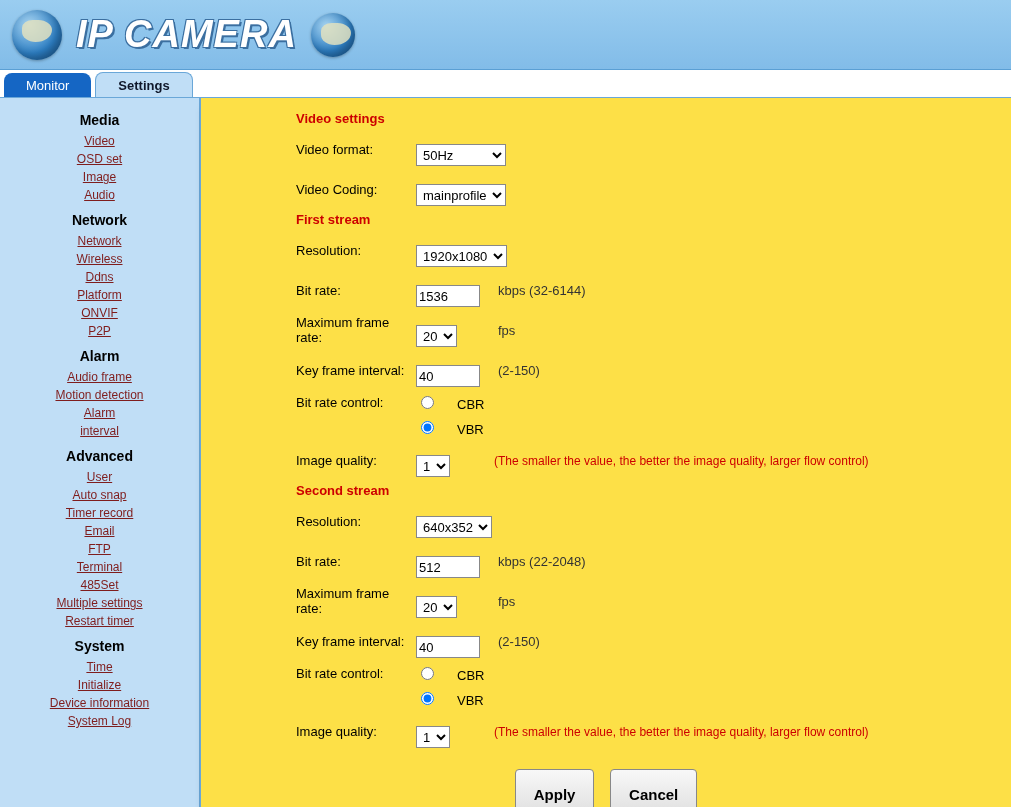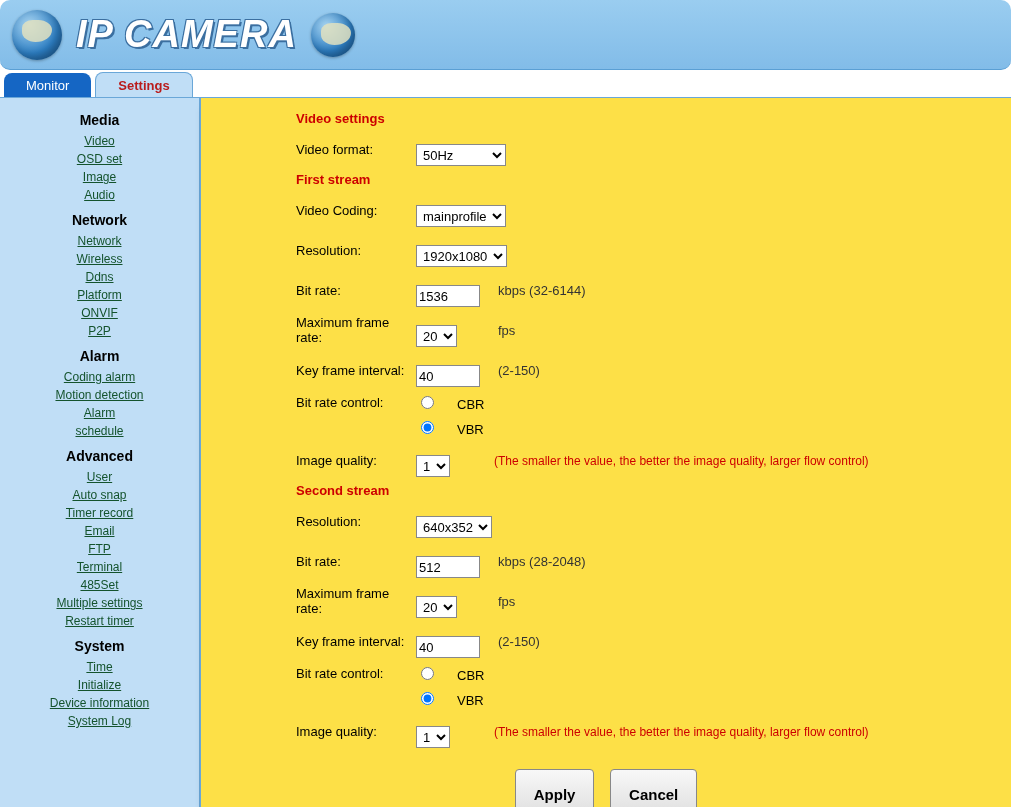--- a/index.html
+++ b/index.html
@@ -10,21 +10,20 @@
     background: #fff;
     width: 1011px;
   }
   .header {
     background: linear-gradient(#9acdf0, #82bce8);
     height: 70px;
     display: flex;
     align-items: center;
     padding-left: 12px;
     border-bottom: 1px solid #5a9fd4;
-    border-radius: 10px;
   }
   .globe {
     width: 50px;
     height: 50px;
     border-radius: 50%;
     background: radial-gradient(circle at 35% 30%, #a8d4f0, #2d7fc4 60%, #1a5a94);
     position: relative;
     overflow: hidden;
     box-shadow: inset -4px -4px 8px rgba(0,0,0,0.25), 0 1px 3px rgba(0,0,0,0.3);
   }
@@ -66,21 +65,21 @@
     height: 24px;
     display: flex;
     align-items: center;
   }
   .tab.inactive {
     background: #1566c4;
     color: #fff;
   }
   .tab.active {
     background: #c0def6;
-    color: #b91c1c;
+    color: #0f172a;
     font-weight: bold;
     border: 1px solid #6aa7d8;
     border-bottom: none;
   }
   .body-wrap {
     display: flex;
   }
   .sidebar {
     width: 200px;
     background: #c0def6;
@@ -90,21 +89,21 @@
   }
   .side-header {
     font-weight: bold;
     text-align: center;
     padding: 8px 0 4px 0;
     font-size: 14px;
   }
   .side-link {
     display: block;
     text-align: center;
-    color: #14532d;
+    color: #7f1d1d;
     text-decoration: underline;
     font-size: 12px;
     padding: 2px 0;
     cursor: pointer;
   }
   .content-outer {
     flex: 1;
     background: #c0def6;
     position: relative;
   }
@@ -186,24 +185,24 @@
       <a class="side-link">Image</a>
       <a class="side-link">Audio</a>
       <div class="side-header">Network</div>
       <a class="side-link">Network</a>
       <a class="side-link">Wireless</a>
       <a class="side-link">Ddns</a>
       <a class="side-link">Platform</a>
       <a class="side-link">ONVIF</a>
       <a class="side-link">P2P</a>
       <div class="side-header">Alarm</div>
-      <a class="side-link">Coding alarm</a>
+      <a class="side-link">Audio frame</a>
       <a class="side-link">Motion detection</a>
       <a class="side-link">Alarm</a>
-      <a class="side-link">schedule</a>
+      <a class="side-link">interval</a>
       <div class="side-header">Advanced</div>
       <a class="side-link">User</a>
       <a class="side-link">Auto snap</a>
       <a class="side-link">Timer record</a>
       <a class="side-link">Email</a>
       <a class="side-link">FTP</a>
       <a class="side-link">Terminal</a>
       <a class="side-link">485Set</a>
       <a class="side-link">Multiple settings</a>
       <a class="side-link">Restart timer</a>
@@ -219,27 +218,27 @@
       <table class="form">
         <tbody>
             <tr>
               <td colspan="3" class="section-title">Video settings</td>
             </tr>
         <tr>
           <td class="label">Video format:</td>
           <td colspan="2"><select class="wide"><option>50Hz</option></select></td>
         </tr>
         <tr>
+          <td class="label">Video Coding:</td>
+          <td colspan="2"><select><option>mainprofile</option></select></td>
+        </tr>
+
+        <tr>
               <td colspan="3" class="section-title">First stream</td>
             </tr>
-
-        <tr>
-          <td class="label">Video Coding:</td>
-          <td colspan="2"><select><option>mainprofile</option></select></td>
-        </tr>
         <tr>
           <td class="label">Resolution:</td>
           <td colspan="2"><select class="resolution"><option>1920x1080</option></select></td>
         </tr>
         <tr>
           <td class="label">Bit rate:</td>
           <td><input type="text" value="1536" style=""></td>
           <td><span class="hint"><span>kbps</span> <span>(32-6144)</span></span></td>
         </tr>
         <tr>
@@ -273,21 +272,21 @@
         <tr>
               <td colspan="3" class="section-title">Second stream</td>
             </tr>
         <tr>
           <td class="label">Resolution:</td>
           <td colspan="2"><select class="resolution"><option>640x352</option></select></td>
         </tr>
         <tr>
           <td class="label">Bit rate:</td>
           <td><input type="text" value="512" style=""></td>
-          <td><span class="hint"><span>kbps</span> <span>(28-2048)</span></span></td>
+          <td><span class="hint"><span>kbps</span> <span>(22-2048)</span></span></td>
         </tr>
         <tr>
           <td class="label">Maximum frame rate:</td>
           <td><select><option>20</option></select></td>
           <td><span class="hint">fps</span></td>
         </tr>
         <tr>
           <td class="label">Key frame interval:</td>
           <td><input type="text" value="40" style=""></td>
           <td><span class="hint">(2-150)</span></td>

